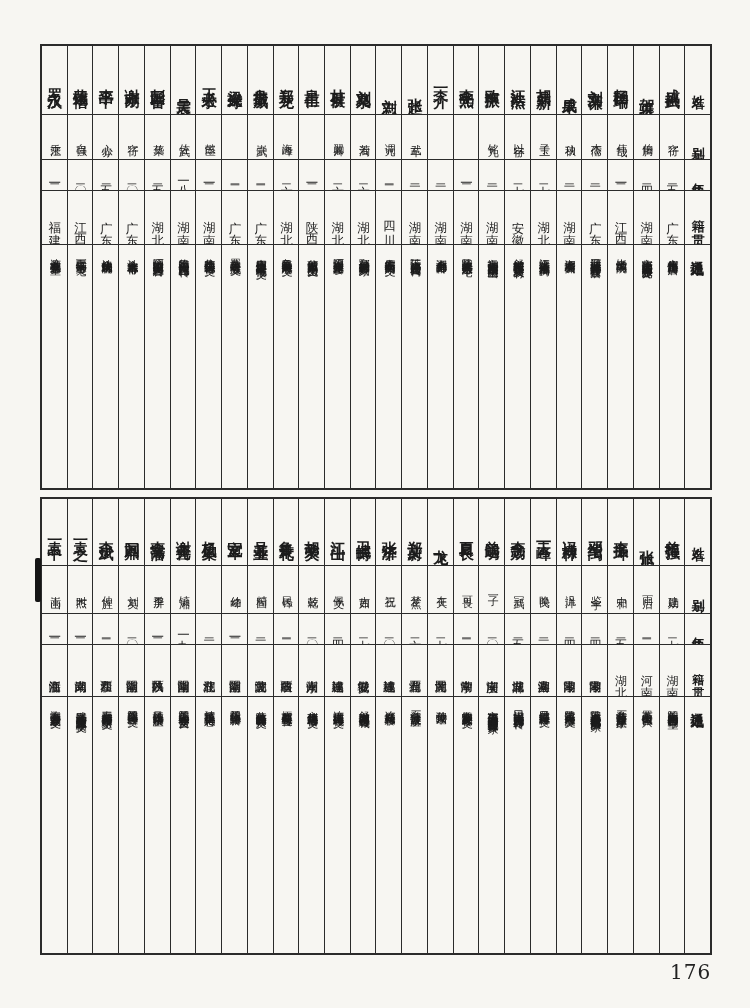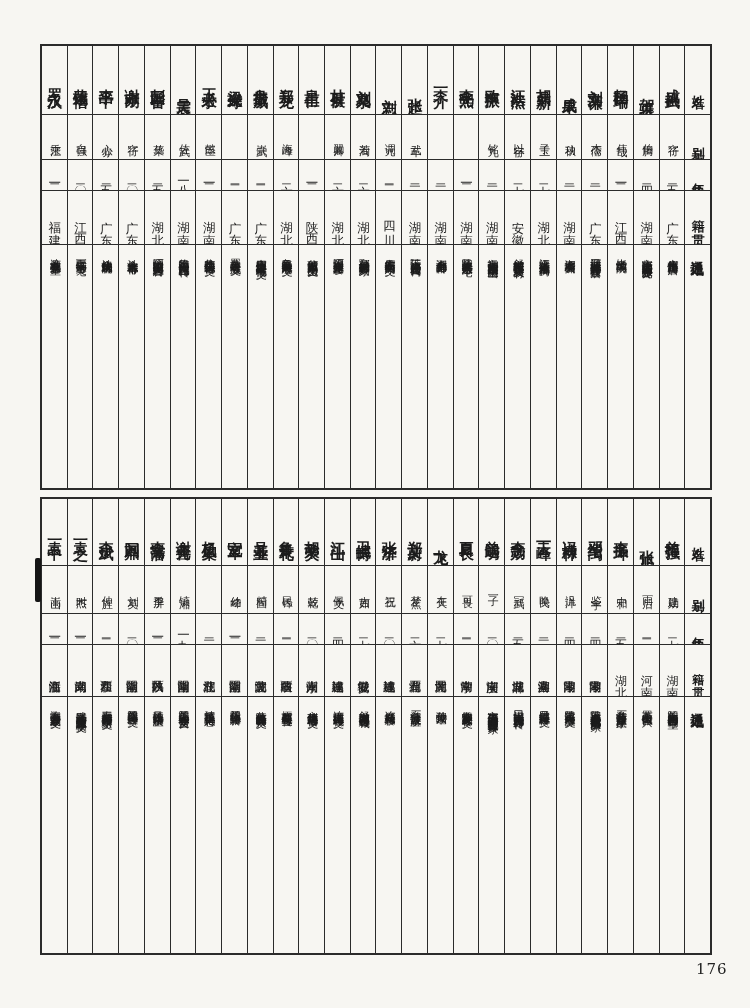--- a/index.html
+++ b/index.html
@@ -58,22 +58,22 @@
   .ls-n2 { letter-spacing:1.05em; margin-bottom:-1.05em; }
   .ls-p2 { letter-spacing:1.0em;  margin-bottom:-1.0em; }
 
   .col.header .cell { font-size:13px; font-weight:bold; }
   .h-spread     { letter-spacing:1.1em;  margin-bottom:-1.1em; }
   .h-alias      { letter-spacing:0.35em; margin-bottom:-0.35em; }
   .h-age        { letter-spacing:0.1em; }
   .h-spread-big { letter-spacing:3em;    margin-bottom:-3em; font-size:13.5px; }
 
   .page-number {
-    position:absolute; left:696px; top:960px;
-    font-size:15px; letter-spacing:1px; color:#222;
+    position:absolute; left:670px; top:960px;
+    font-size:20px; letter-spacing:1px; color:#222;
   }
   .scan-artifact {
     position:absolute; left:35px; top:558px;
     width:6px; height:44px; background:#151515; border-radius:2px;
   }
 </style>
 </head>
 <body>
 
 <div class="page">

